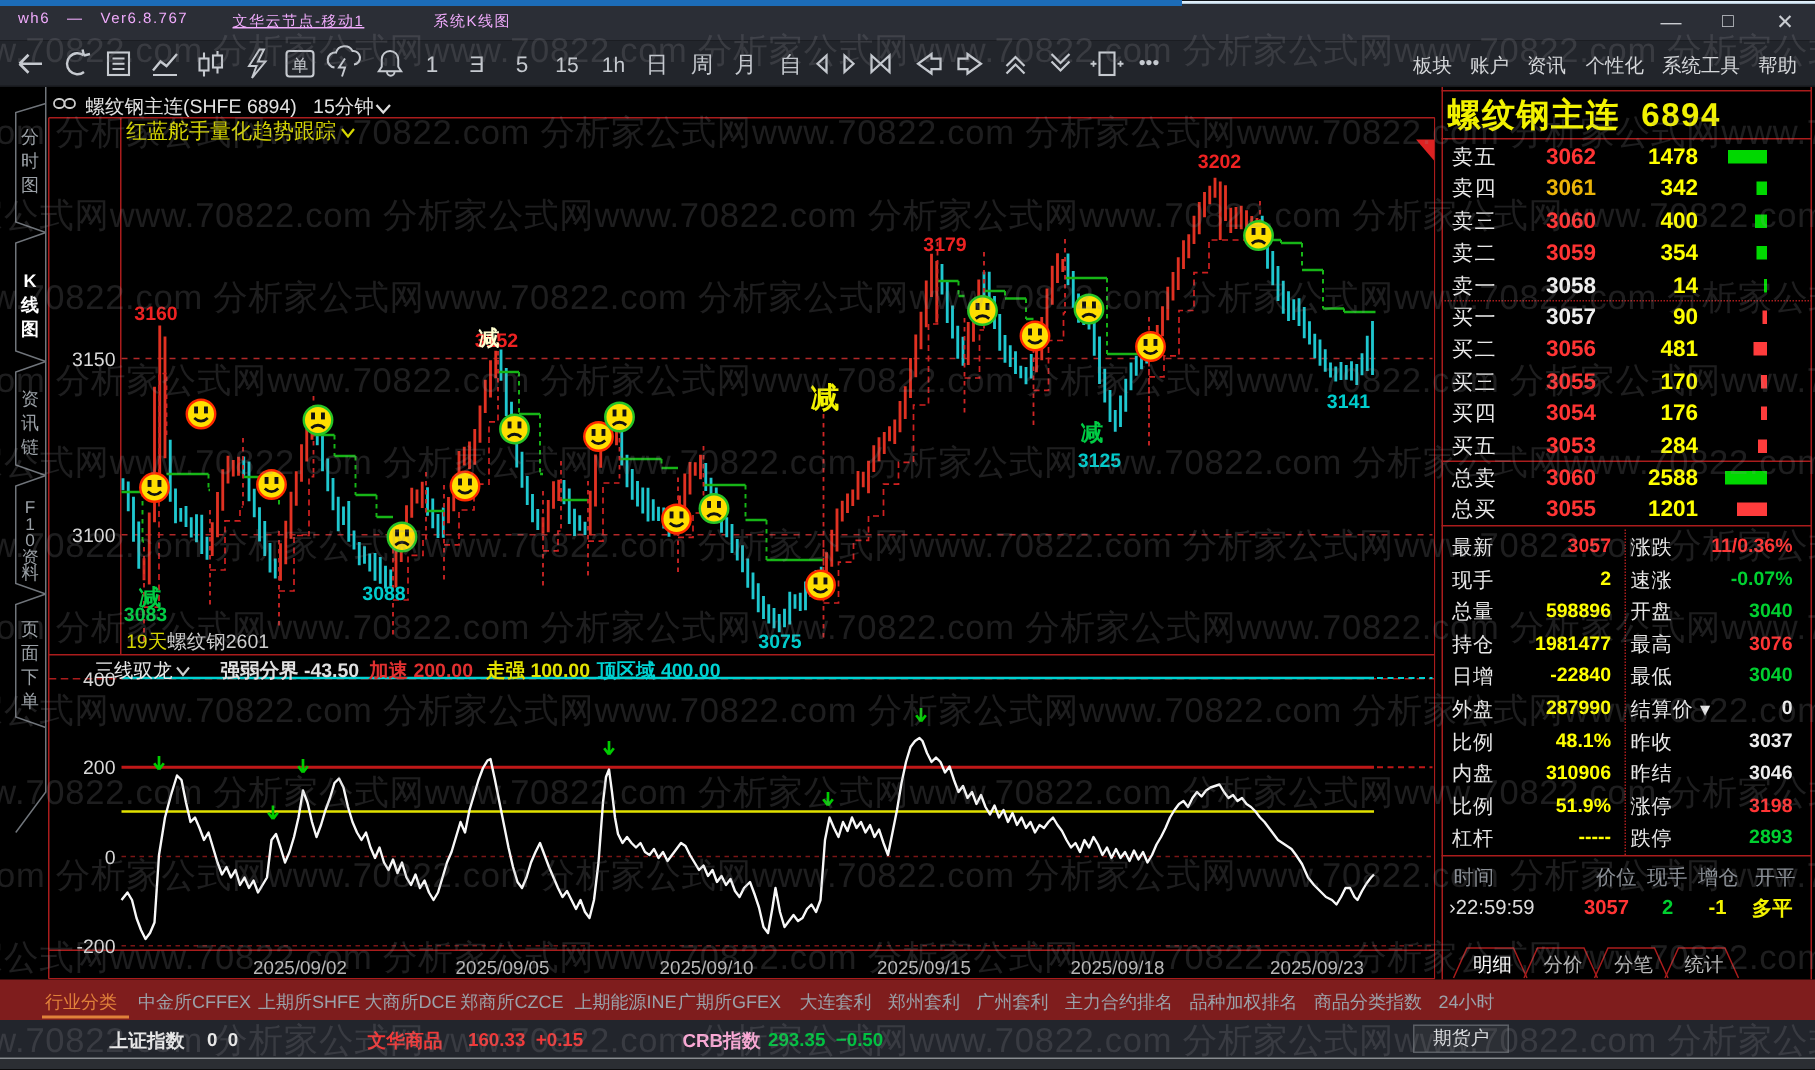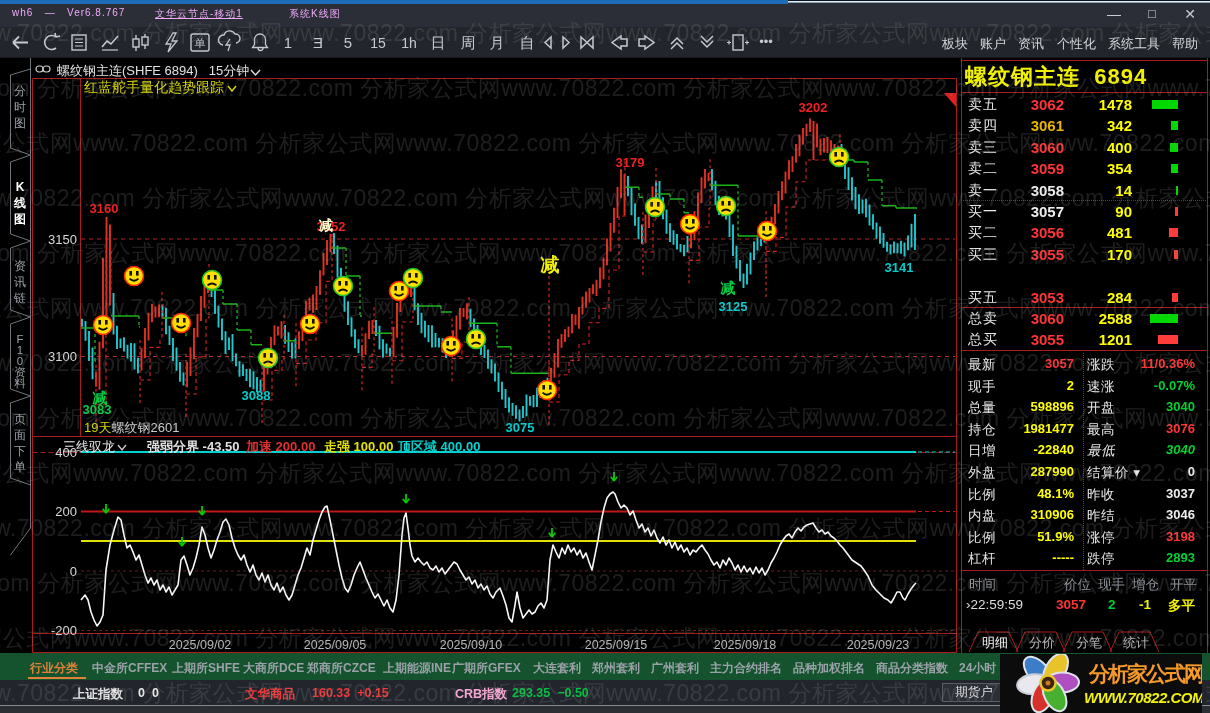--- a/index.html
+++ b/index.html
@@ -35,21 +35,21 @@
   .rp { position:absolute; left:24px; top:2px; width:78px; text-align:right; font-weight:bold;}
   .rv { position:absolute; left:102px; top:2px; width:68px; text-align:right; color:#ffff00; font-weight:bold;}
   .bar { position:absolute; top:6px; height:9px; }
   .d { position:absolute; height:21.5px; font-size:13px; }
   .dl { position:absolute; left:6px; top:3px; color:#e8e8e8; font-size:13.5px; letter-spacing:0.5px;}
   .dv { position:absolute; right:8px; top:3px; font-weight:bold; }
   .yel { color:#ffff00; } .red { color:#ff3434; } .grn { color:#00d030; }
   .wht { color:#eeeeee; } .gry { color:#8a8f96; }
 
   
-  #bottabs { left:0; top:653px; width:1210px; height:27px; background:#14532d;font-weight:bold; }
+  #bottabs { left:0; top:653px; width:1210px; height:27px; background:#7f1d1d; }
   .btab { position:absolute; top:7px; color:#9ba1a9; font-size:12px; white-space:nowrap; }
   #statusbar { left:0; top:680px; width:1210px; height:25px; background:#22252c; }
   #botstrip { left:0; top:705px; width:1210px; height:8px; background:#2b2e33;
     border-top:1px solid #888b90; }
   .stx { position:absolute; top:6px; font-size:12.5px; font-weight:bold; white-space:nowrap;}
 
   
   .wm { position:absolute; left:0; width:1600px; color:rgba(150,150,155,0.20);
     font-size:23px; letter-spacing:0.5px; white-space:nowrap; z-index:40; pointer-events:none; }
 
@@ -397,20 +397,26 @@
         <span class="rp" style="color:#ff3434;">3056</span>
         <span class="rv">481</span>
         <span class="bar" style="left:207px;width:9px;background:#ff3c3c;"></span>
       </div>
 <div class="r" style="top:185.5px;">
         <span class="rl">买三</span>
         <span class="rp" style="color:#ff3434;">3055</span>
         <span class="rv">170</span>
         <span class="bar" style="left:212px;width:4px;background:#ff3c3c;"></span>
       </div>
+<div class="r" style="top:207.0px;">
+        <span class="rl">买四</span>
+        <span class="rp" style="color:#ff3434;">3054</span>
+        <span class="rv">176</span>
+        <span class="bar" style="left:212px;width:4px;background:#ff3c3c;"></span>
+      </div>
 <div class="r" style="top:228.5px;">
         <span class="rl">买五</span>
         <span class="rp" style="color:#ff3434;">3053</span>
         <span class="rv">284</span>
         <span class="bar" style="left:210px;width:6px;background:#ff3c3c;"></span>
       </div>
 <div class="r" style="top:249.5px;">
         <span class="rl">总卖</span>
         <span class="rp" style="color:#ff3434;">3060</span>
         <span class="rv">2588</span>
@@ -451,21 +457,21 @@
         <span class="dv yel">1981477</span>
       </div>
 <div class="d" style="top:359.8px;left:128px;width:118px;">
         <span class="dl" style="left:2px;">最高</span>
         <span class="dv red">3076</span>
       </div>
 <div class="d" style="top:381.4px;left:5px;width:120px;">
         <span class="dl">日增</span>
         <span class="dv yel">-22840</span>
       </div>
-<div class="d" style="top:381.4px;left:128px;width:118px;font-style:italic;">
+<div class="d" style="top:381.4px;left:128px;width:118px;">
         <span class="dl" style="left:2px;">最低</span>
         <span class="dv grn">3040</span>
       </div>
 <div class="d" style="top:403.0px;left:5px;width:120px;">
         <span class="dl">外盘</span>
         <span class="dv yel">287990</span>
       </div>
 <div class="d" style="top:403.0px;left:128px;width:118px;">
         <span class="dl" style="left:2px;">结算价 ▾</span>
         <span class="dv wht">0</span>
@@ -551,36 +557,20 @@
     <span class="stx" style="left:138px; color:#e8e8e8;">0&nbsp;&nbsp;0</span>
     <span class="stx" style="left:245px; color:#f03838;">文华商品</span>
     <span class="stx" style="left:312px; color:#f03838;">160.33&nbsp;&nbsp;+0.15</span>
     <span class="stx" style="left:455px; color:#f9a8d4;">CRB指数</span>
     <span class="stx" style="left:512px; color:#00c040;">293.35&nbsp;&nbsp;−0.50</span>
     <div class="abs" style="left:942px; top:3px; width:64px; height:19px; background:#2c2f35;
       border:1px solid #5a5e64; color:#dddfe2; font-size:12.5px; text-align:center; line-height:17px;">期货户</div>
   </div>
   <div id="botstrip" class="abs"></div>
 
-  <div id="logo" class="abs">
-    <svg width="202" height="59" viewBox="0 0 202 59">
-      <g transform="translate(48,29)">
-        <ellipse rx="10" ry="18" transform="rotate(-42) translate(0,-15)" fill="#3c7cc8" stroke="#dde4ea" stroke-width="2"></ellipse>
-        <ellipse rx="10" ry="18" transform="rotate(30) translate(0,-15)" fill="#e8c32a" stroke="#dde4ea" stroke-width="2"></ellipse>
-        <ellipse rx="10" ry="17" transform="rotate(-95) translate(0,-14)" fill="#e8e8ee" stroke="#c8ccd4" stroke-width="2"></ellipse>
-        <ellipse rx="10" ry="17" transform="rotate(88) translate(0,-14)" fill="#b04fc0" stroke="#dde4ea" stroke-width="2"></ellipse>
-        <ellipse rx="10" ry="17" transform="rotate(-158) translate(0,-14)" fill="#d8302a" stroke="#dde4ea" stroke-width="2"></ellipse>
-        <ellipse rx="10" ry="17" transform="rotate(152) translate(0,-14)" fill="#48b030" stroke="#dde4ea" stroke-width="2"></ellipse>
-        <circle r="7.5" fill="#3a2410" stroke="#e8c32a" stroke-width="2.5"></circle>
-        <circle r="2.5" fill="#c87820"></circle>
-      </g>
-      <text x="89" y="27" font-size="21" font-weight="bold" fill="#f59a28" font-family="Liberation Sans, sans-serif" letter-spacing="-2">分析家公式网</text>
-      <text x="84" y="49" font-size="15" font-weight="bold" font-style="italic" fill="#f2f20c" font-family="Liberation Sans, sans-serif" letter-spacing="-0.5">WWW.70822.COM</text>
-    </svg>
-  </div>
 
   <div class="wm" style="top:18px;left:-40px;">www.70822.com 分析家公式网www.70822.com 分析家公式网www.70822.com 分析家公式网www.70822.com 分析家公式网www.70822.com 分析家公式网www.70822.com 分析家公式网</div>
 <div class="wm" style="top:73px;left:-145px;">www.70822.com 分析家公式网www.70822.com 分析家公式网www.70822.com 分析家公式网www.70822.com 分析家公式网www.70822.com 分析家公式网www.70822.com 分析家公式网</div>
 <div class="wm" style="top:128px;left:-250px;">www.70822.com 分析家公式网www.70822.com 分析家公式网www.70822.com 分析家公式网www.70822.com 分析家公式网www.70822.com 分析家公式网www.70822.com 分析家公式网</div>
 <div class="wm" style="top:183px;left:-40px;">www.70822.com 分析家公式网www.70822.com 分析家公式网www.70822.com 分析家公式网www.70822.com 分析家公式网www.70822.com 分析家公式网www.70822.com 分析家公式网</div>
 <div class="wm" style="top:238px;left:-145px;">www.70822.com 分析家公式网www.70822.com 分析家公式网www.70822.com 分析家公式网www.70822.com 分析家公式网www.70822.com 分析家公式网www.70822.com 分析家公式网</div>
 <div class="wm" style="top:293px;left:-250px;">www.70822.com 分析家公式网www.70822.com 分析家公式网www.70822.com 分析家公式网www.70822.com 分析家公式网www.70822.com 分析家公式网www.70822.com 分析家公式网</div>
 <div class="wm" style="top:348px;left:-40px;">www.70822.com 分析家公式网www.70822.com 分析家公式网www.70822.com 分析家公式网www.70822.com 分析家公式网www.70822.com 分析家公式网www.70822.com 分析家公式网</div>
 <div class="wm" style="top:403px;left:-145px;">www.70822.com 分析家公式网www.70822.com 分析家公式网www.70822.com 分析家公式网www.70822.com 分析家公式网www.70822.com 分析家公式网www.70822.com 分析家公式网</div>
 <div class="wm" style="top:458px;left:-250px;">www.70822.com 分析家公式网www.70822.com 分析家公式网www.70822.com 分析家公式网www.70822.com 分析家公式网www.70822.com 分析家公式网www.70822.com 分析家公式网</div>

